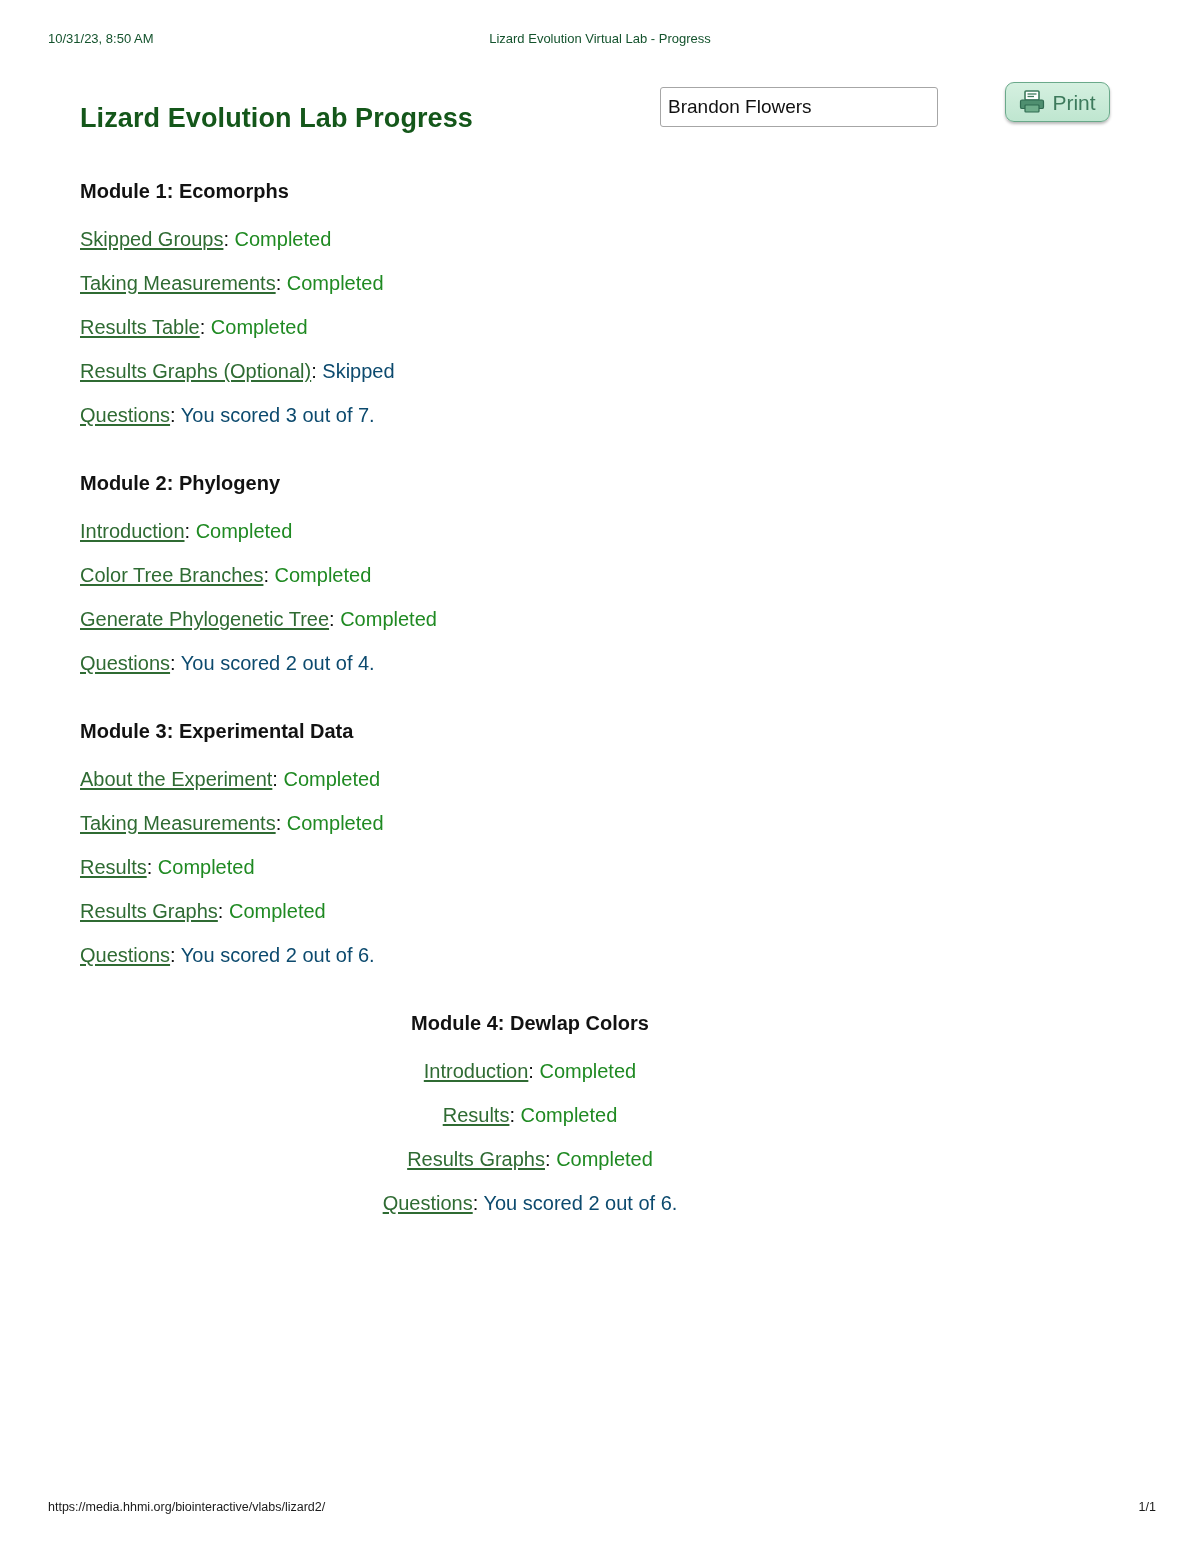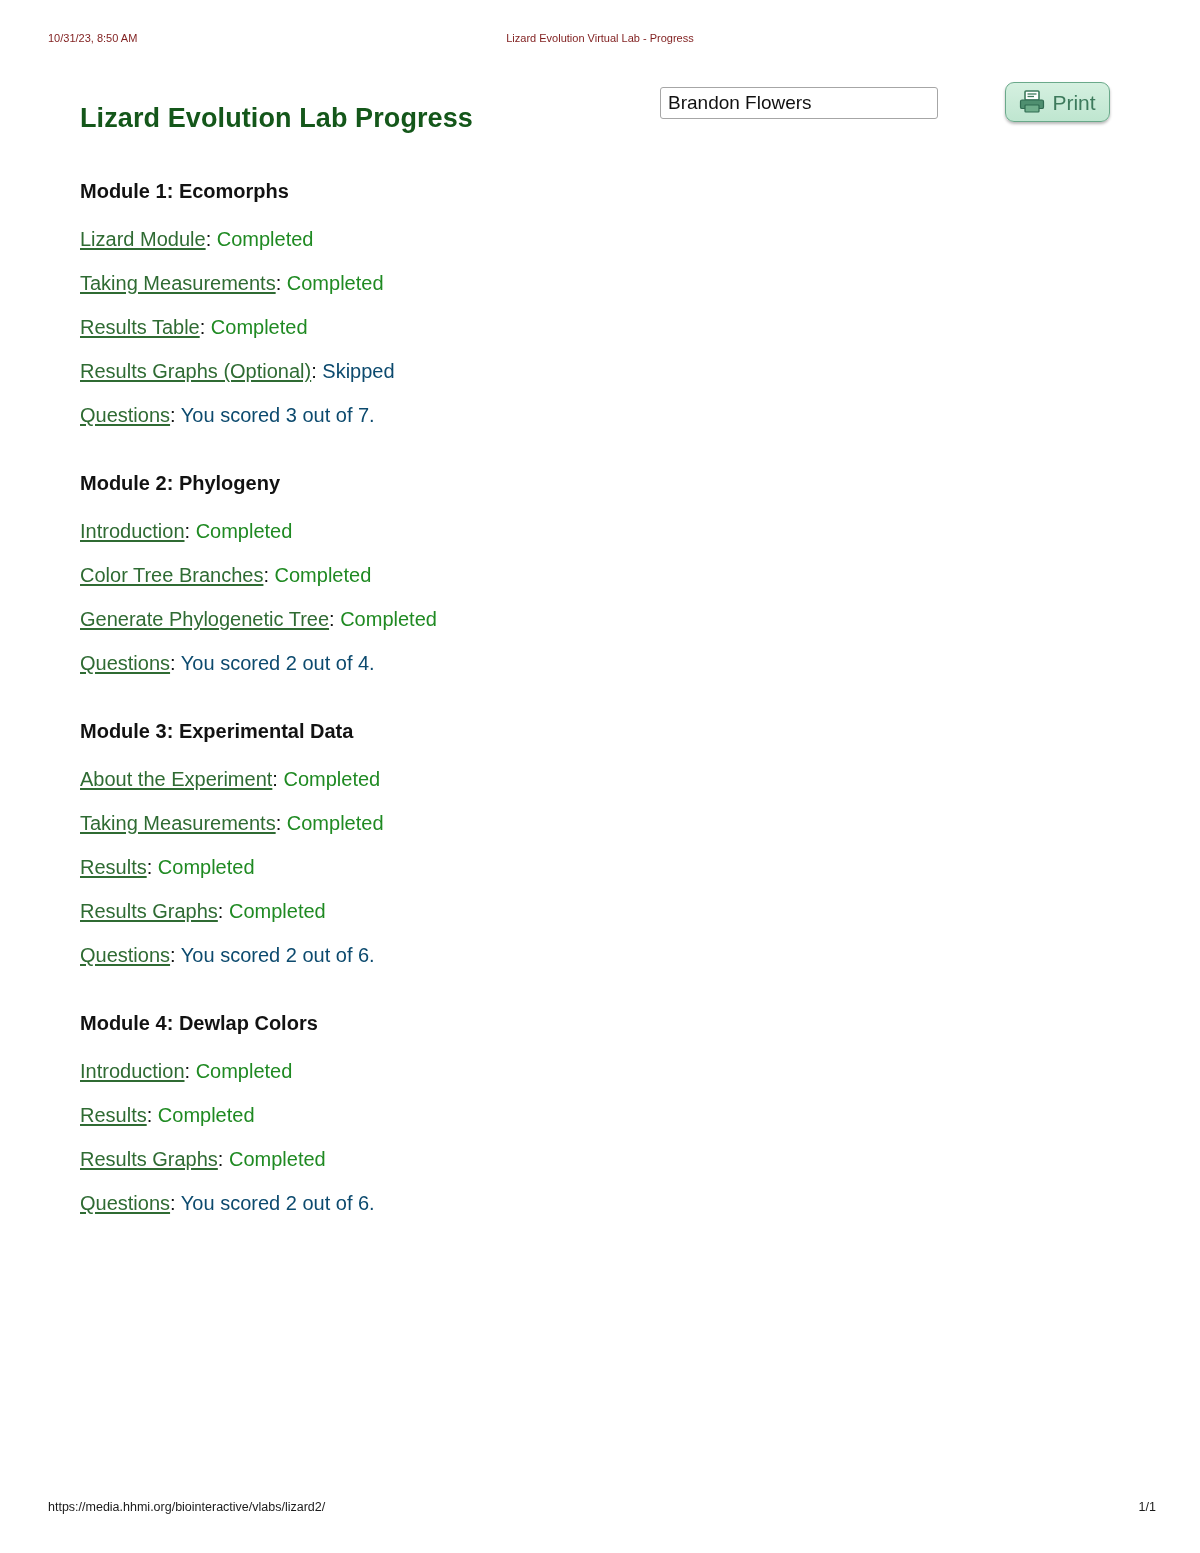--- a/index.html
+++ b/index.html
@@ -18,22 +18,22 @@
 
   
   .print-header {
     position: absolute;
     top: 28px;
     left: 0;
     width: 1200px;
     height: 20px;
     display: flex;
     align-items: center;
-    font-size: 11px;
-    color: #7f1d1d;
+    font-size: 13px;
+    color: #14532d;
   }
   .print-header .ph-left {
     position: absolute;
     left: 48px;
     white-space: nowrap;
   }
   .print-header .ph-center {
     position: absolute;
     left: 0;
     width: 1200px;
@@ -88,21 +88,21 @@
     letter-spacing: 0.1px;
     white-space: nowrap;
     line-height: 40px;
   }
 
   .name-field {
     position: absolute;
     left: 580px;
     top: 7px;
     width: 278px;
-    height: 32px;
+    height: 40px;
     box-sizing: border-box;
     border: 1px solid #a6a6a6;
     border-radius: 3px;
     background: #ffffff;
     font-family: "Liberation Sans", sans-serif;
     font-size: 19px;
     color: #111111;
     padding: 0 7px;
     outline: none;
   }
@@ -141,21 +141,21 @@
   
   .modules {
     position: absolute;
     left: 80px;
     top: 180px;
     width: 900px;
   }
   .module {
     margin-bottom: 46px;
   }
-  .module:last-child { margin-bottom: 0; }
+  .module:last-child { margin-bottom: 0; text-align: center; }
 
   .module-title {
     font-size: 20px;
     font-weight: bold;
     color: #121212;
     margin: 0 0 26px 0;
     line-height: 22px;
     white-space: nowrap;
   }
 
@@ -205,21 +205,21 @@
       </span>
       <span class="print-label">Print</span>
     </div>
   </div>
 
   <div class="modules">
 
     <section class="module">
       <h2 class="module-title">Module 1: Ecomorphs</h2>
       <p class="module-item">
-        <a class="item-link">Lizard Module</a><span class="sep">: </span><span class="status-completed">Completed</span>
+        <a class="item-link">Skipped Groups</a><span class="sep">: </span><span class="status-completed">Completed</span>
       </p>
       <p class="module-item">
         <a class="item-link">Taking Measurements</a><span class="sep">: </span><span class="status-completed">Completed</span>
       </p>
       <p class="module-item">
         <a class="item-link">Results Table</a><span class="sep">: </span><span class="status-completed">Completed</span>
       </p>
       <p class="module-item">
         <a class="item-link">Results Graphs (Optional)</a><span class="sep">: </span><span class="status-plain">Skipped</span>
       </p>

